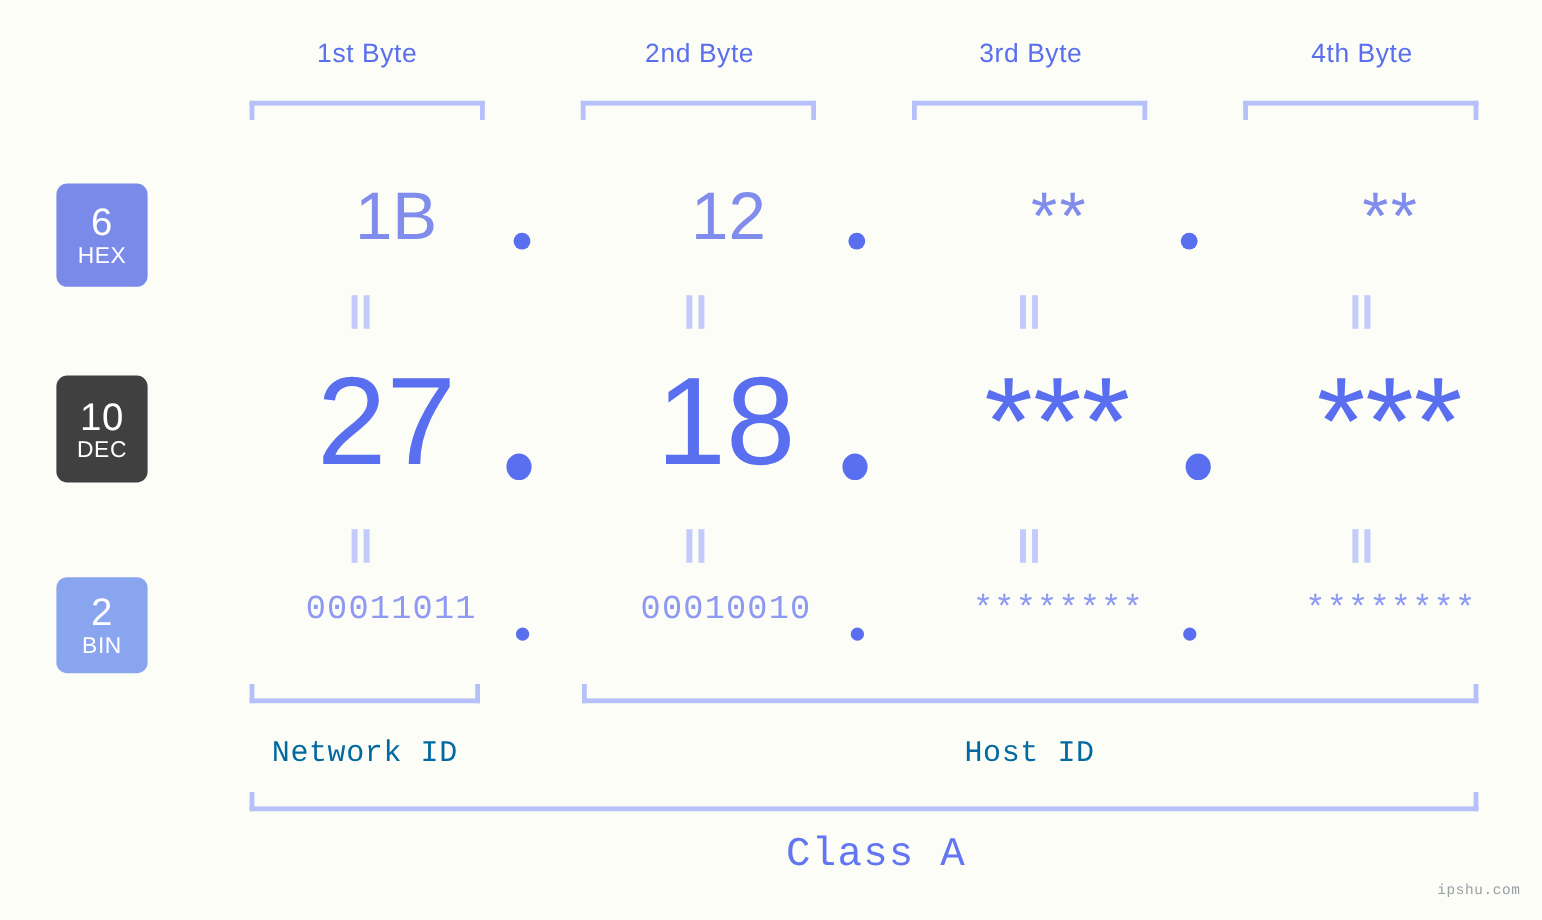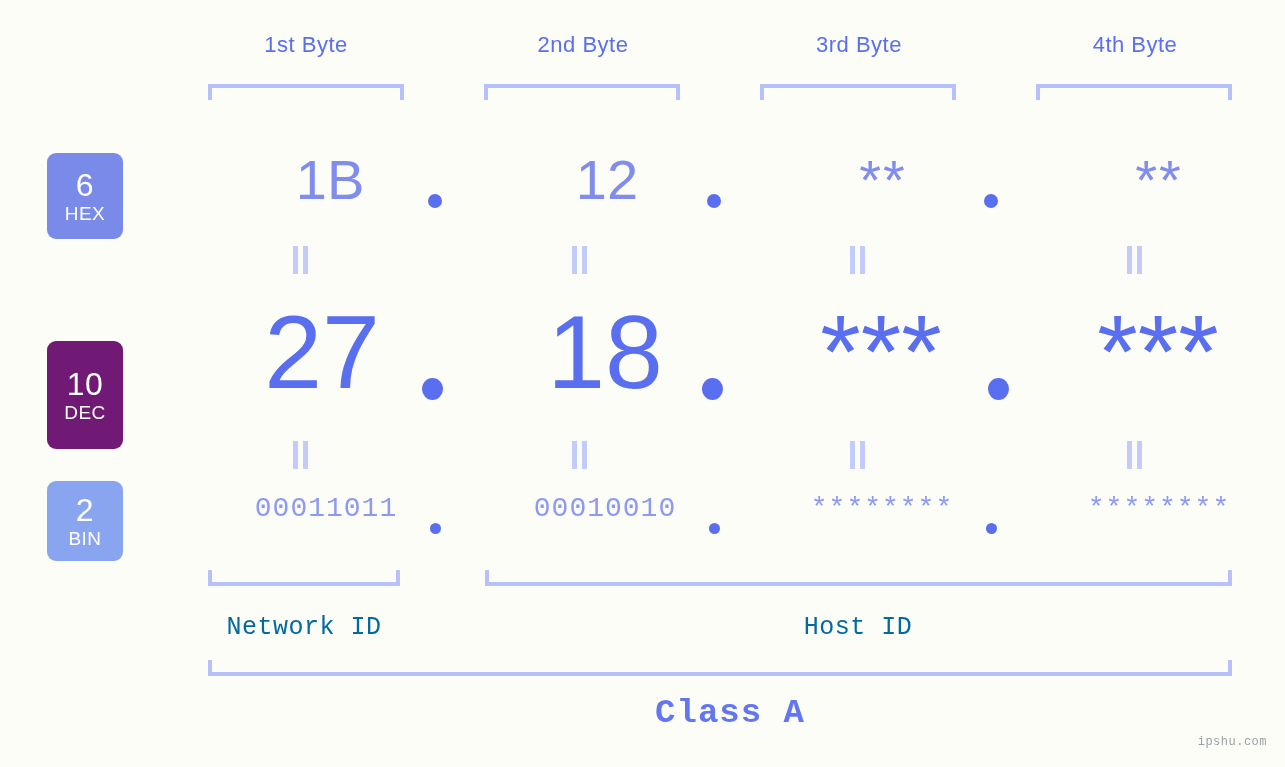--- a/index.html
+++ b/index.html
@@ -66,21 +66,21 @@
     letter-spacing: 0.5px;
   }
   .badge .name {
     font-size: 19px;
     font-weight: 400;
     margin-top: 3px;
     letter-spacing: 0.5px;
   }
 
   #badge-hex { top: 153px; height: 86px; background: #7a8ae9; }
-  #badge-dec { top: 313px; height: 108px; background: #701a75; margin-top: 28px; }
+  #badge-dec { top: 313px; height: 89px; background: #404040; }
   #badge-bin { top: 481px; height: 80px; background: #8aa5f0; }
 
   
   .cell {
     position: absolute;
     width: 200px;
     text-align: center;
     white-space: nowrap;
     margin-left: 24px;
   }
@@ -285,17 +285,17 @@
     <div class="bin-dot" style="left:986px;"></div>
   </div>
 
   <div class="bracket-bottom" style="left:208px; top:570px; width:192px;"></div>
   <div class="bracket-bottom" style="left:485px; top:570px; width:747px;"></div>
 
   <div class="id-label" style="left:204px; top:613px; width:200px;">Network ID</div>
   <div class="id-label" style="left:758px; top:613px; width:200px;">Host ID</div>
 
   <div class="bracket-bottom" style="left:208px; top:660px; width:1024px;"></div>
-  <div class="class-label" style="left:620px; top:694px; width:220px;font-weight:bold;">Class A</div>
+  <div class="class-label" style="left:620px; top:694px; width:220px;">Class A</div>
 
   <div class="watermark">ipshu.com</div>
 
 </div>
 
 </body></html>

